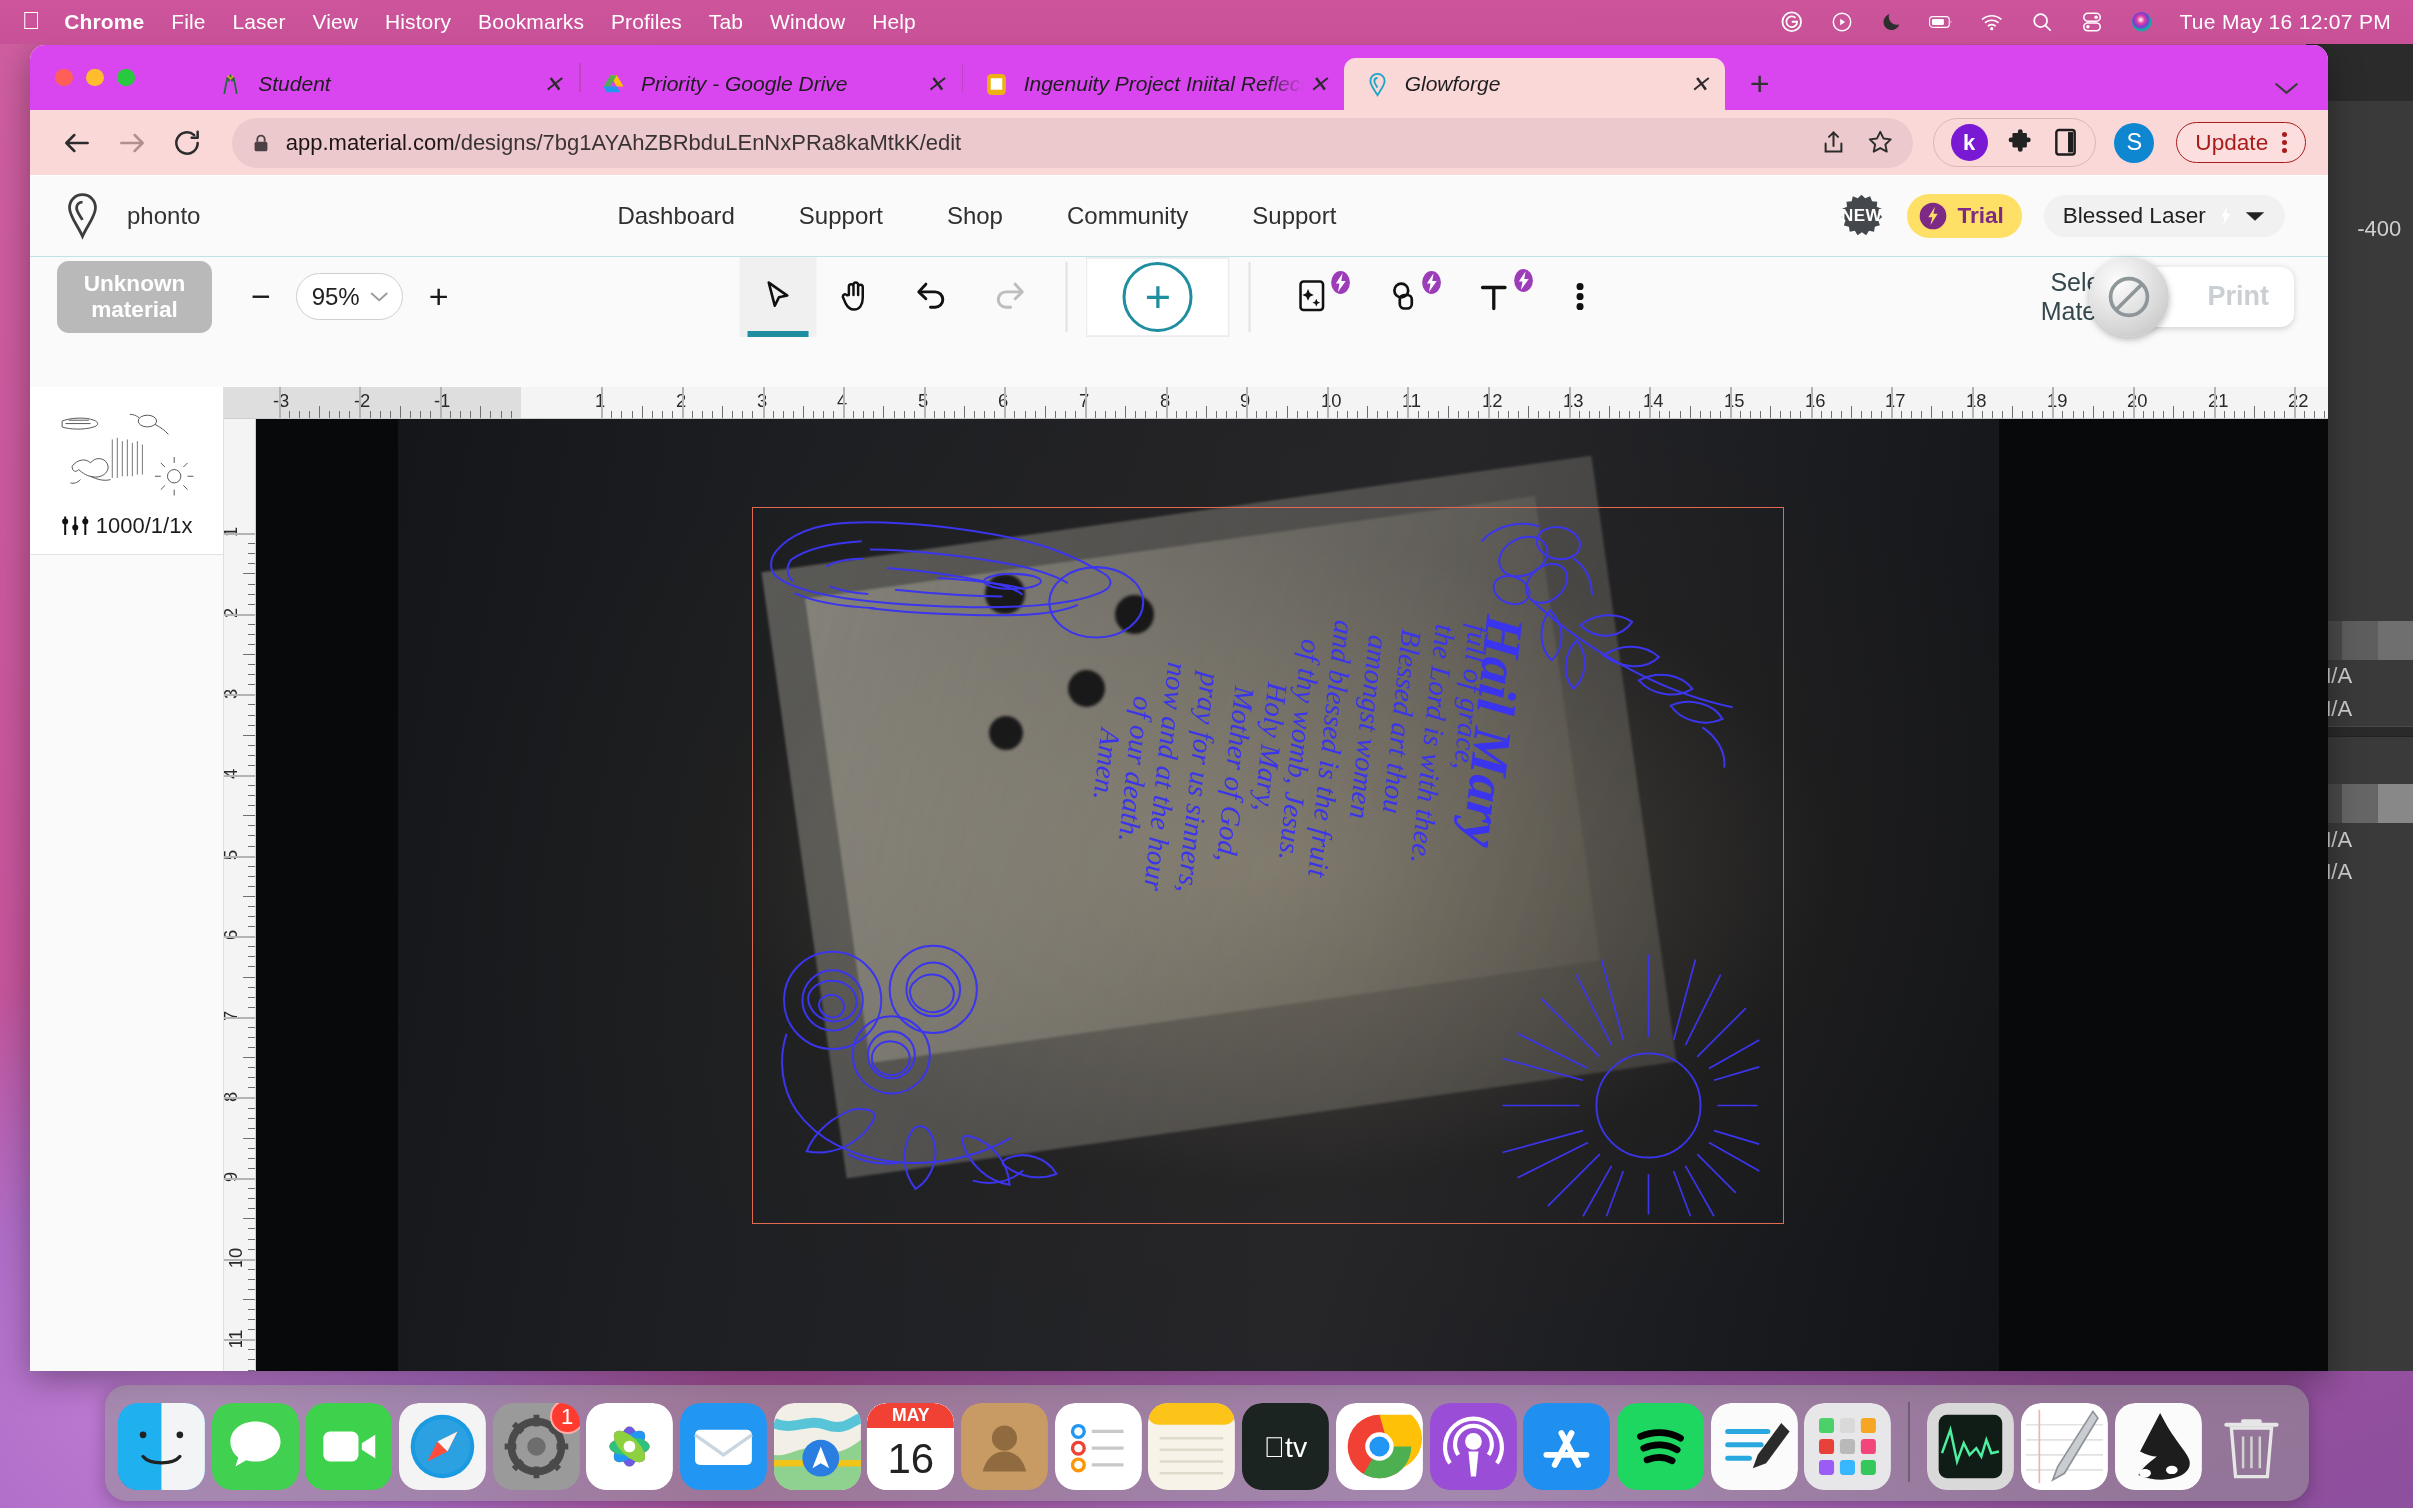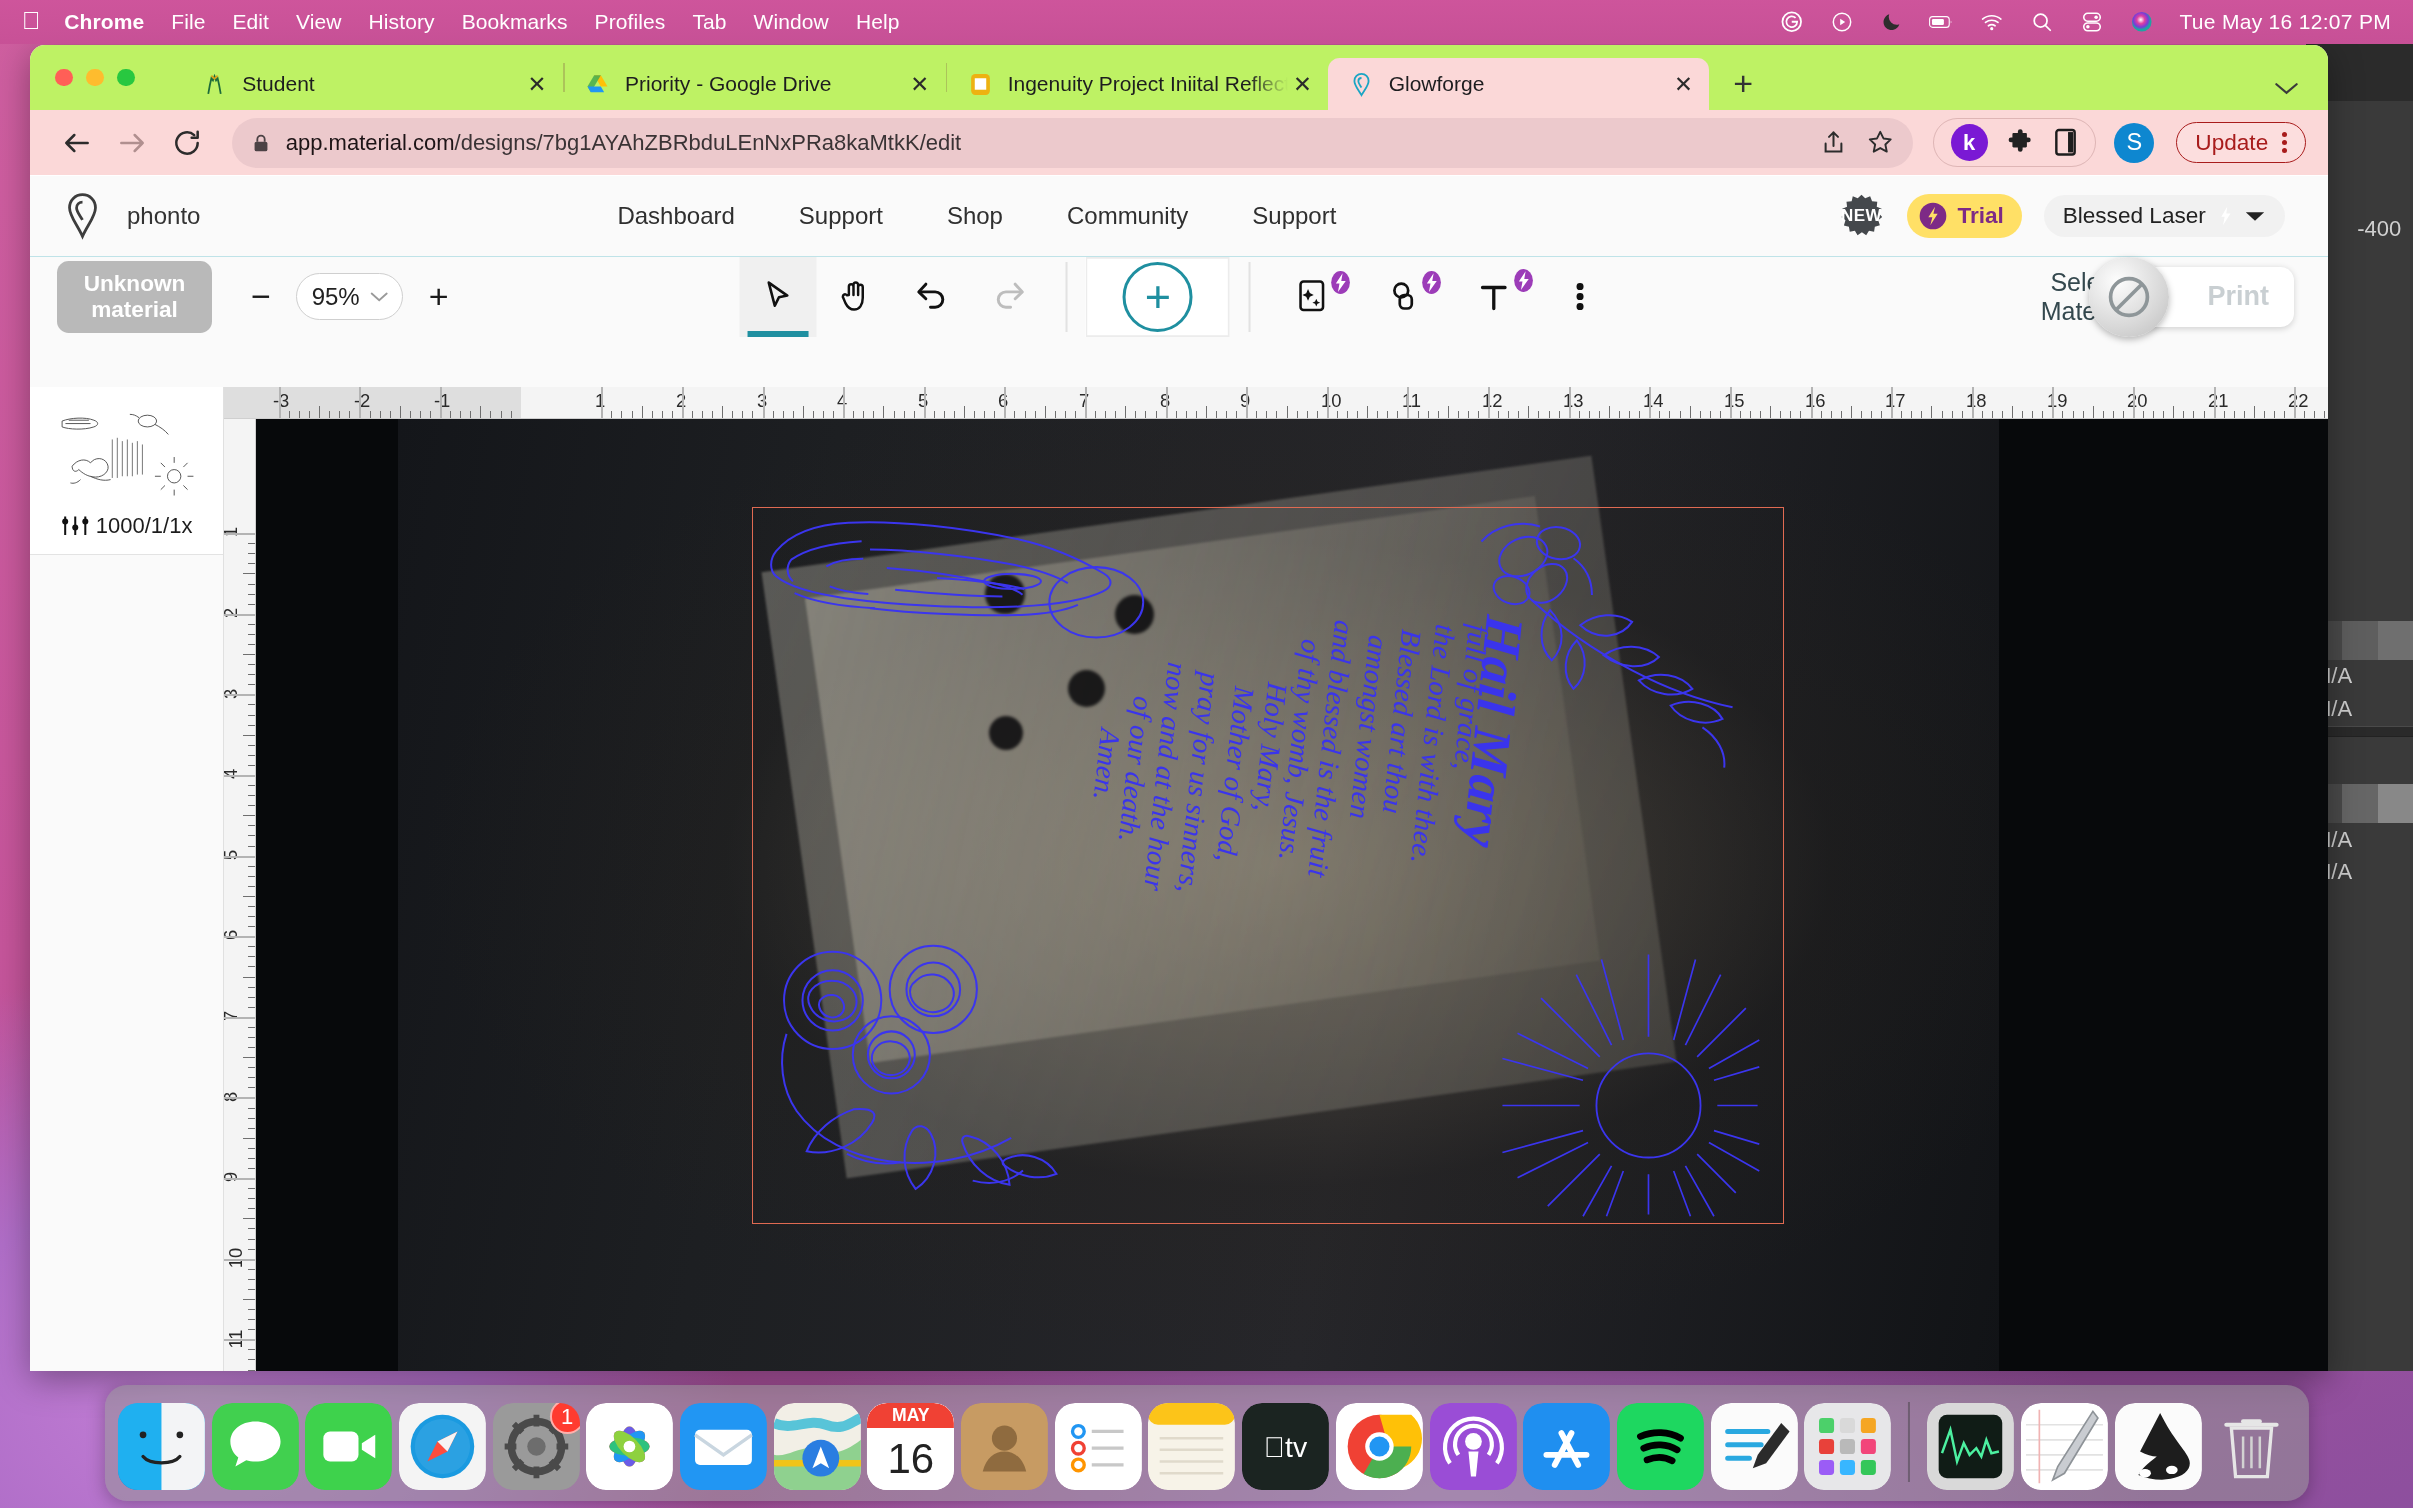--- a/index.html
+++ b/index.html
@@ -40,22 +40,22 @@
     position:absolute; left:30px; top:45px; width:2298px; height:1326px;
     border-radius:15px 15px 0 0;
     background:#fff;
     overflow:hidden;
     box-shadow:0 8.4px 34px rgba(0,0,0,0.35);
     z-index:20;
   }
 
   
   #tabstrip {
-    height:65px; background:#bef264; display:flex; align-items:flex-end;
-    padding-left:1px; position:relative;
+    height:65px; background:#d946ef; display:flex; align-items:flex-end;
+    padding-left:17px; position:relative;font-style:italic;
   }
   #traffic { position:absolute; left:25px; top:23.5px; display:flex; gap:13.4px; }
   .light { width:17.6px; height:17.6px; border-radius:50%; }
   .l-red { background:#ff5f57; } .l-yellow { background:#febc2e; } .l-green { background:#28c840; }
   .tab {
     height:52px; width:381px; display:flex; align-items:center;
     padding:0 11.7px 0 18.4px; border-radius:11.7px 11.7px 0 0; position:relative;
     flex:0 0 auto;
   }
   .tab.inactive { background:transparent; }
@@ -216,21 +216,21 @@
 </style>
 </head>
 <body>
 
 <div id="desktop"></div>
 
 <div id="menubar">
   <div class="mb-apple"></div>
   <div class="mb-item bold">Chrome</div>
   <div class="mb-item">File</div>
-  <div class="mb-item">Edit</div>
+  <div class="mb-item">Laser</div>
   <div class="mb-item">View</div>
   <div class="mb-item">History</div>
   <div class="mb-item">Bookmarks</div>
   <div class="mb-item">Profiles</div>
   <div class="mb-item">Tab</div>
   <div class="mb-item">Window</div>
   <div class="mb-item">Help</div>
 
   <div id="menubar-right">
     <div class="mb-icon">

